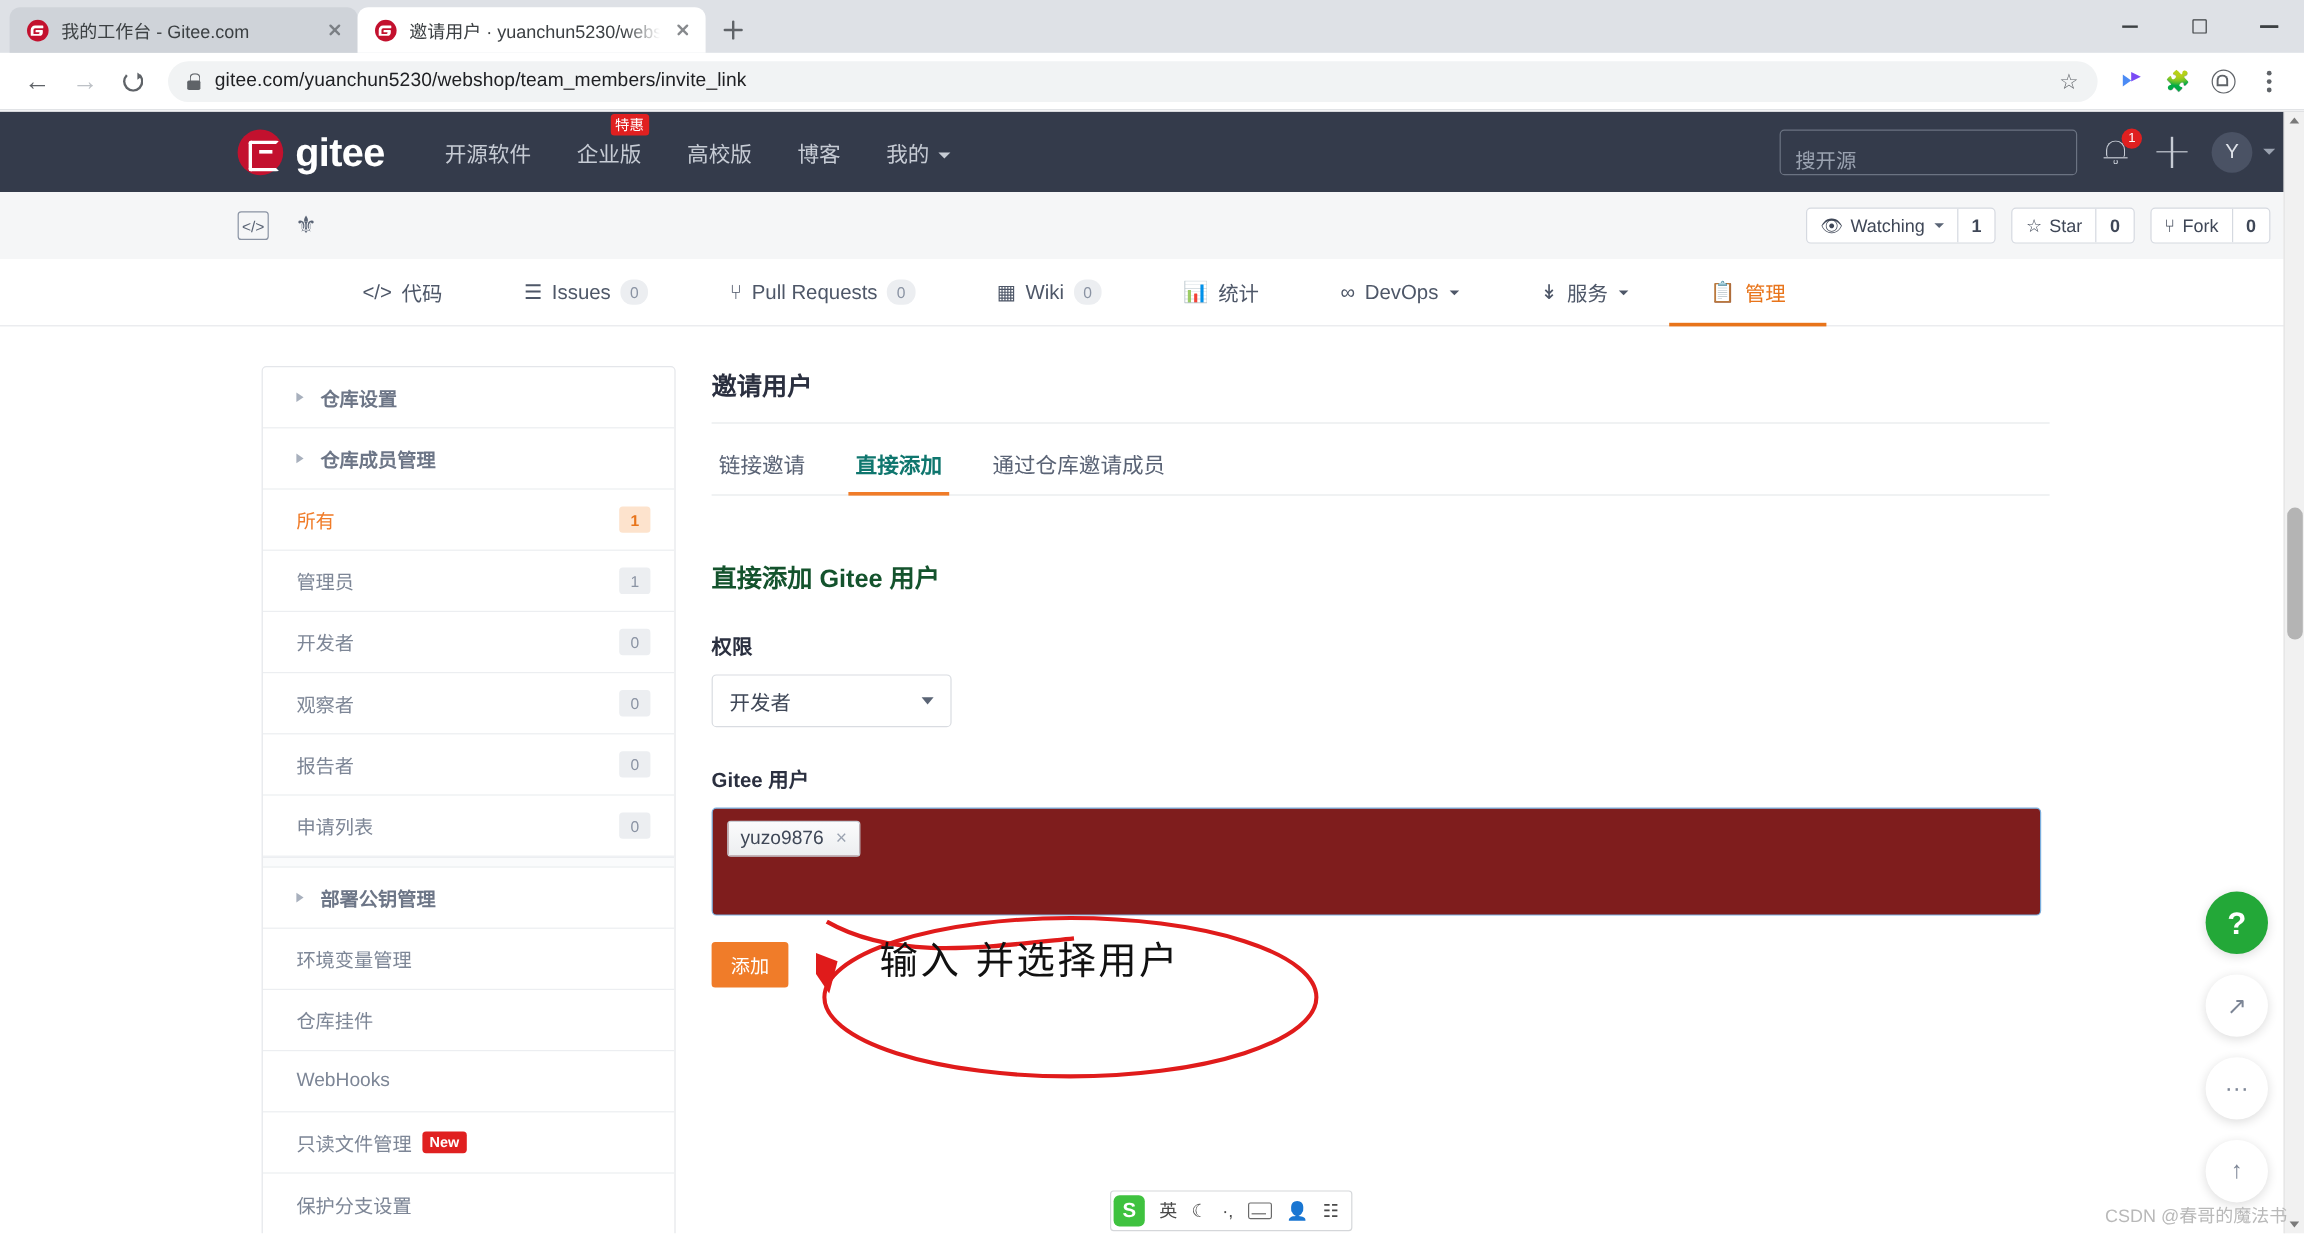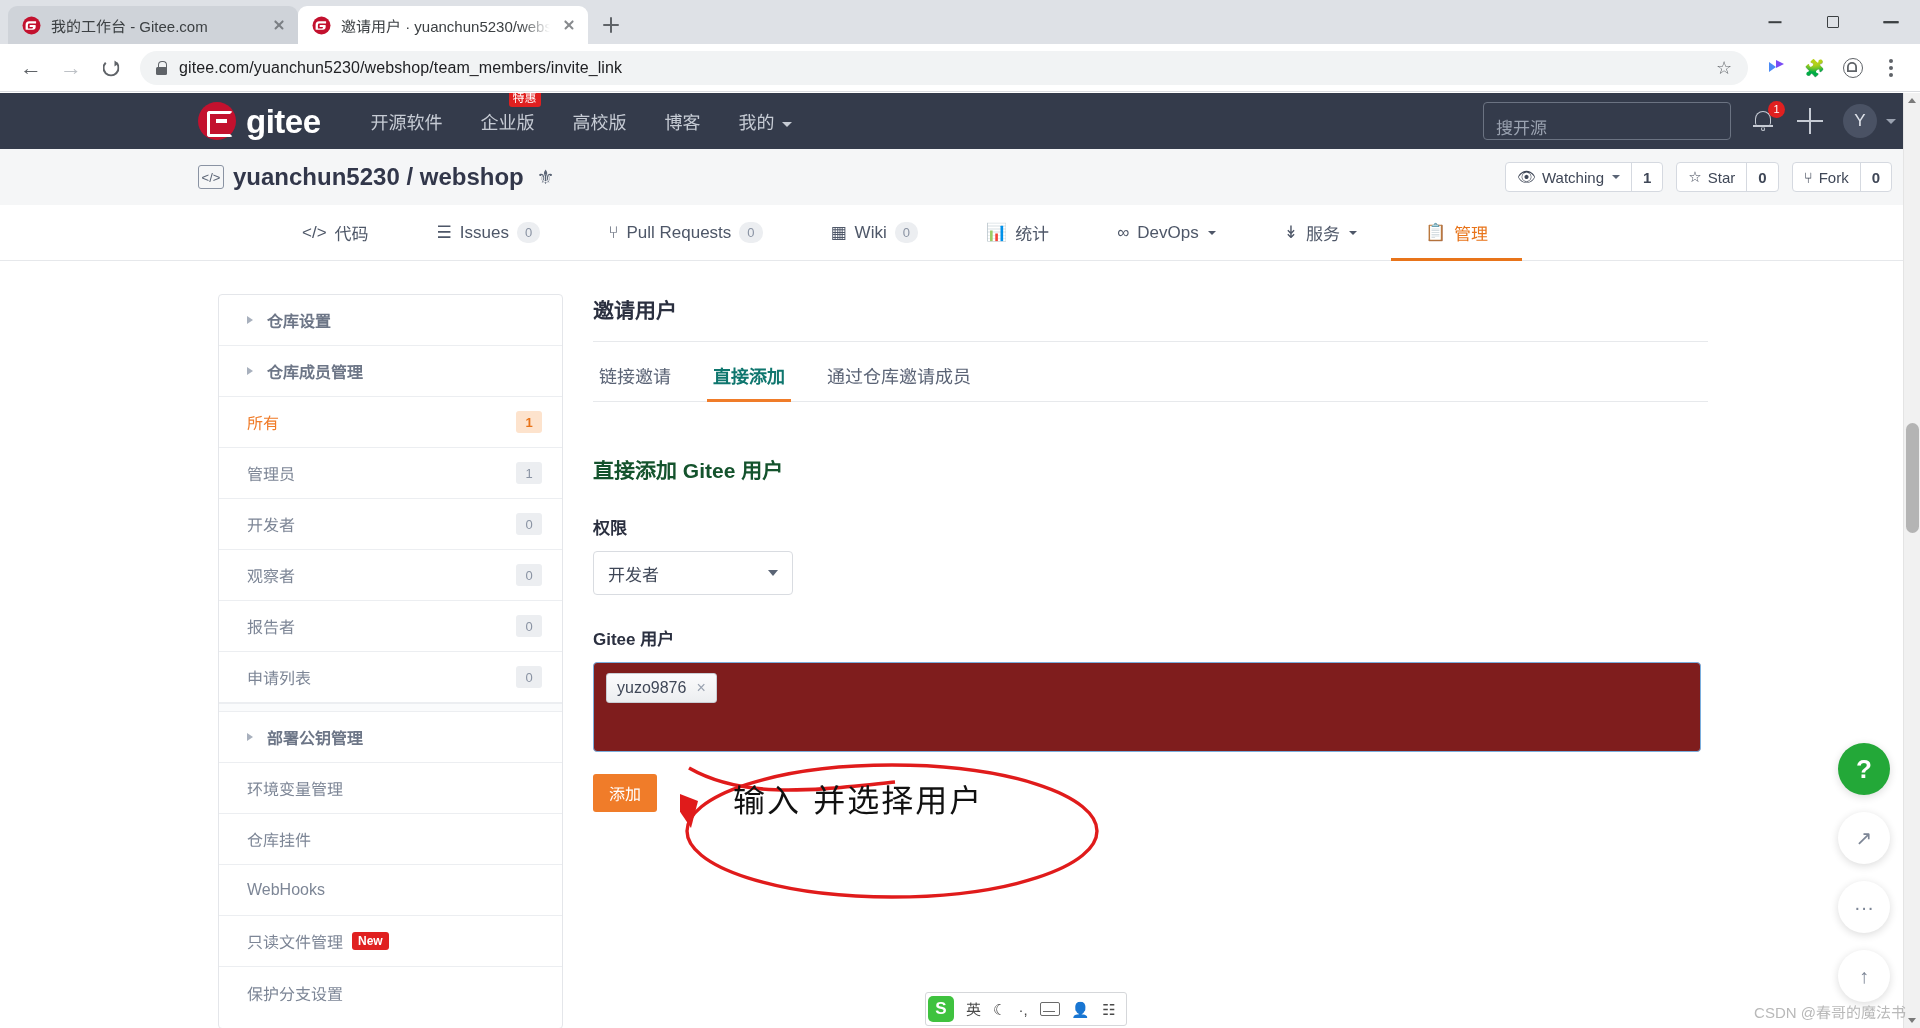--- a/index.html
+++ b/index.html
@@ -90,21 +90,21 @@
   .avatar-mini::after { content:''; position:absolute; left:3px; top:3px; width:10px; height:10px;
     border-radius:50% 50% 0 0; box-shadow: inset 0 0 0 1.8px #5f6368; }
   .kebab { position:absolute; left:50%; top:50%; transform:translate(-50%,-50%);
     width:4px; height:4px; border-radius:50%; background:#5f6368;
     box-shadow: 0 -7px 0 #5f6368, 0 7px 0 #5f6368; }
 
   
   .viewport { position:absolute; left:0; top:93px; width:1920px; height:935px; overflow:hidden; background:#fff; }
 
   
-  .gnav { height:56px; background:#343b4b; display:flex; align-items:center; padding-left:198px; }
+  .gnav { height:67px; background:#343b4b; display:flex; align-items:center; padding-left:198px; }
   .glogo { display:flex; align-items:center; gap:10px; }
   .glogo-mark { width:38px; height:38px; border-radius:50%; background:#c3112e; position:relative; }
   .glogo-mark::before {
     content:''; position:absolute; left:9px; top:9px; width:20px; height:20px;
     border:3.6px solid #fff; border-radius:3px; border-right-color:transparent;
   }
   .glogo-mark::after {
     content:''; position:absolute; left:18px; top:17px; width:11px; height:3.6px; background:#fff;
   }
   .glogo-text { color:#fff; font-size:33px; font-weight:700; letter-spacing:-.5px; line-height:1; }
@@ -369,21 +369,20 @@
         <div class="plus-ic"></div>
         <div class="user-pill">
           <span class="user-av">Y</span>
           <span class="user-caret"></span>
         </div>
       </div>
     </div>
 
     <div class="repohdr">
       <span class="repo-ic">&lt;/&gt;</span>
-      <span class="repo-path">yuanchun5230 / webshop</span>
       <span class="repo-medal">⚜</span>
       <div class="repo-actions">
         <div class="btn-group">
           <span class="bg-main">
             <span>👁</span>
             <span>Watching</span>
             <span class="mini-caret"></span>
           </span>
           <span class="bg-count">1</span>
         </div>

